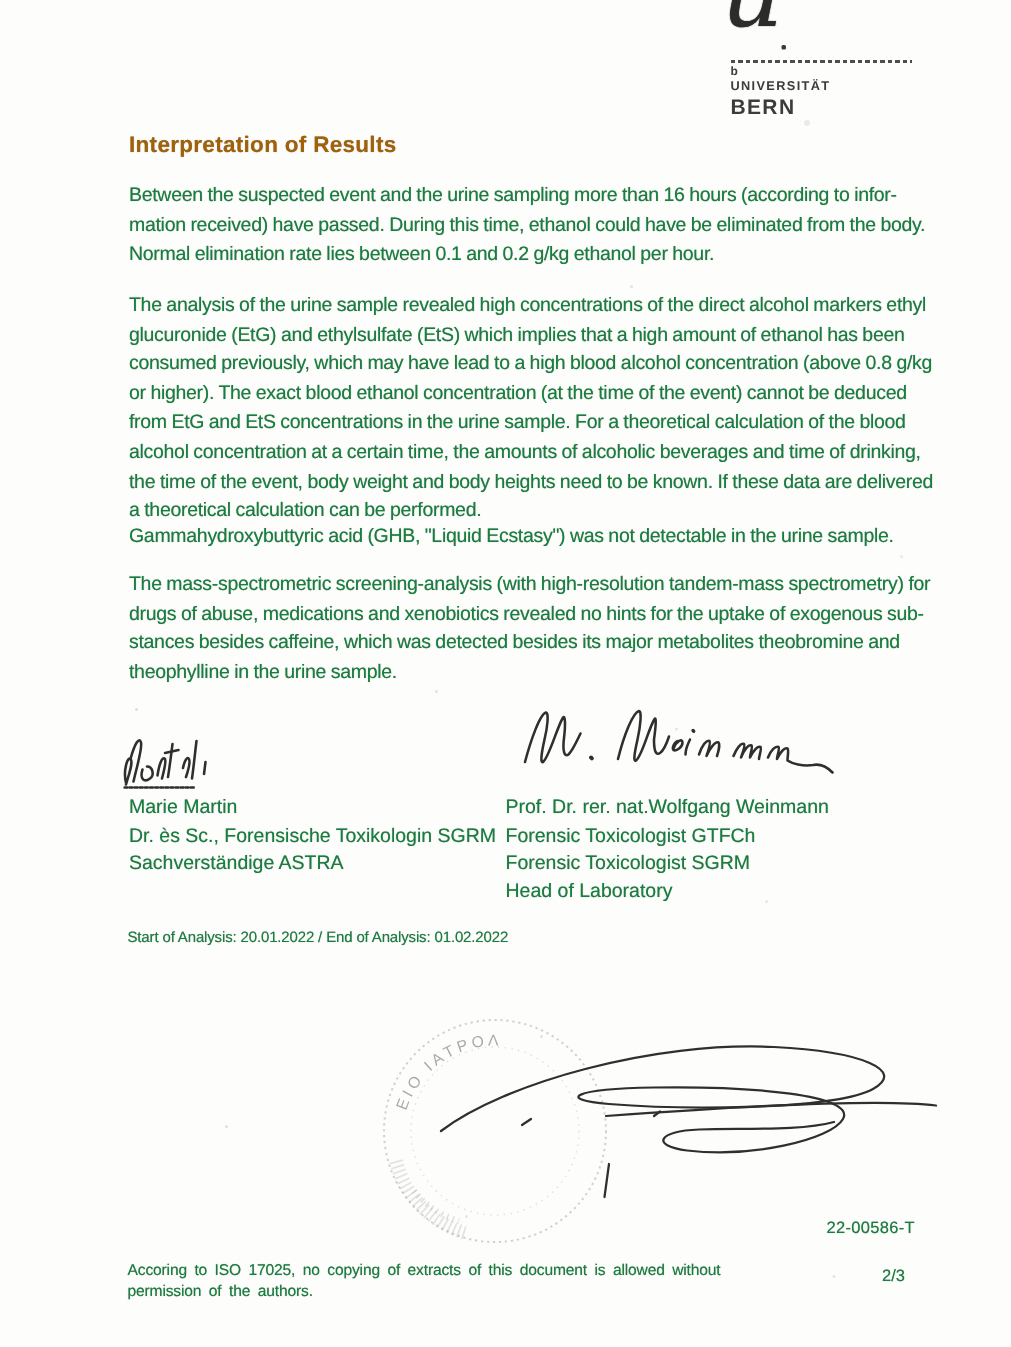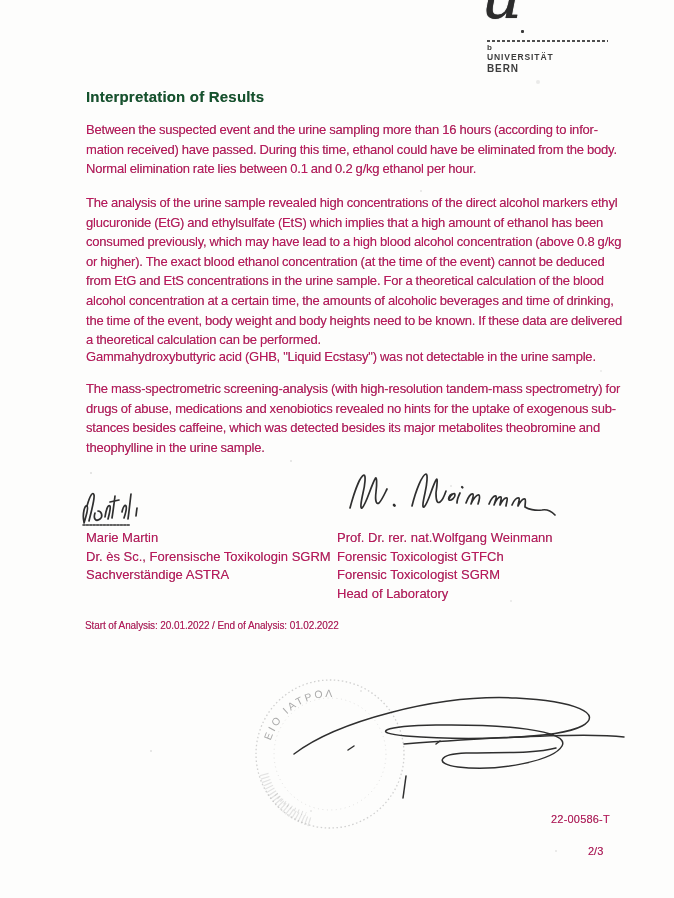--- a/index.html
+++ b/index.html
@@ -1,33 +1,33 @@
 <!DOCTYPE html>
 <html><head>
 <meta charset="utf-8">
 <style>
   html,body{margin:0;padding:0;}
   body{font-family:"Liberation Sans",sans-serif;background:#e8e8e8;}
   .page{position:relative;width:674px;height:898px;margin:0 auto;overflow:hidden;
         background:#fdfdfc;color:#3e3e3e;}
   .page *{box-sizing:border-box;}
   .abs{position:absolute;}
-  .ink{color:#be185d;text-shadow:0 0 .6px rgba(90,90,90,.65);}
+  .ink{color:#15803d;text-shadow:0 0 .6px rgba(90,90,90,.65);}
   
   .logo-u-clip{left:481px;top:0;width:46px;height:36px;overflow:hidden;}
   .logo-u-glyph{display:block;font-family:"DejaVu Serif",serif;font-style:italic;
       font-size:64px;line-height:1;margin-top:-36px;color:#2c2c2c;text-shadow:0 0 .8px #444;}
   .logo-dot{left:521px;top:30px;width:3px;height:3px;background:#3a3a3a;border-radius:1px;}
   .logo-rule{left:487px;top:40px;width:121px;height:2px;
       background:repeating-linear-gradient(90deg,#4e4e4e 0 3px,transparent 3px 5px);}
   .logo-b{left:487px;top:43px;font-size:8px;font-weight:bold;color:#3c3c3c;}
   .logo-l1{left:487px;top:52px;font-size:8.5px;font-weight:bold;letter-spacing:.9px;color:#3c3c3c;}
-  .logo-l2{left:487px;top:63px;font-size:10px;font-weight:bold;letter-spacing:.9px;color:#3c3c3c;}
+  .logo-l2{left:487px;top:63px;font-size:14px;font-weight:bold;letter-spacing:.9px;color:#3c3c3c;}
   
-  .title{left:86px;top:88px;font-size:15px;font-weight:bold;letter-spacing:.2px;color:#14532d;}
+  .title{left:86px;top:88px;font-size:15px;font-weight:bold;letter-spacing:.2px;color:#a16207;}
   .para{left:86px;width:560px;font-size:13px;line-height:19.6px;
         letter-spacing:-.2px;word-spacing:-.3px;white-space:pre-line;}
   .p1{top:120px;} .p2{top:193px;} .p3{top:347px;} .p4{top:379px;}
   .sigblock{font-size:13px;line-height:18.6px;white-space:pre-line;}
   .sb-left{left:86px;top:529px;}
   .sb-right{left:337px;top:529px;}
   .dates{left:85px;top:620px;font-size:10px;letter-spacing:-.1px;}
   .refnum{left:551px;top:813px;font-size:11px;letter-spacing:.2px;}
   .footer{left:85px;top:841px;width:414px;font-size:10.4px;line-height:13.5px;
           word-spacing:2.2px;white-space:pre-line;letter-spacing:-.1px;}
@@ -133,16 +133,18 @@
       <path d="M8,70 C50,38 150,10 230,14 C290,17 318,30 296,42 C270,56 170,56 120,52 C85,49 95,42 150,41 C215,40 285,46 276,62 C268,76 215,88 172,83 C148,80 152,70 180,69 C210,68 248,70 270,64"></path>
       <path d="M118,60 C200,54 300,48 338,53"></path>
       <path d="M120,92 L117,114"></path>
       <path d="M62,66 l6,-4"></path>
       <path d="M150,60 l4,-3"></path>
     </g>
   </svg>
 
   <div class="abs refnum ink">22-00586-T</div>
 
+  <div class="abs footer ink">Accoring to ISO 17025, no copying of extracts of this document is allowed without
+permission of the authors.</div>
   <div class="abs pagenum ink">2/3</div>
 
   <div class="abs speck"></div>
 </div>
 
 </body></html>

